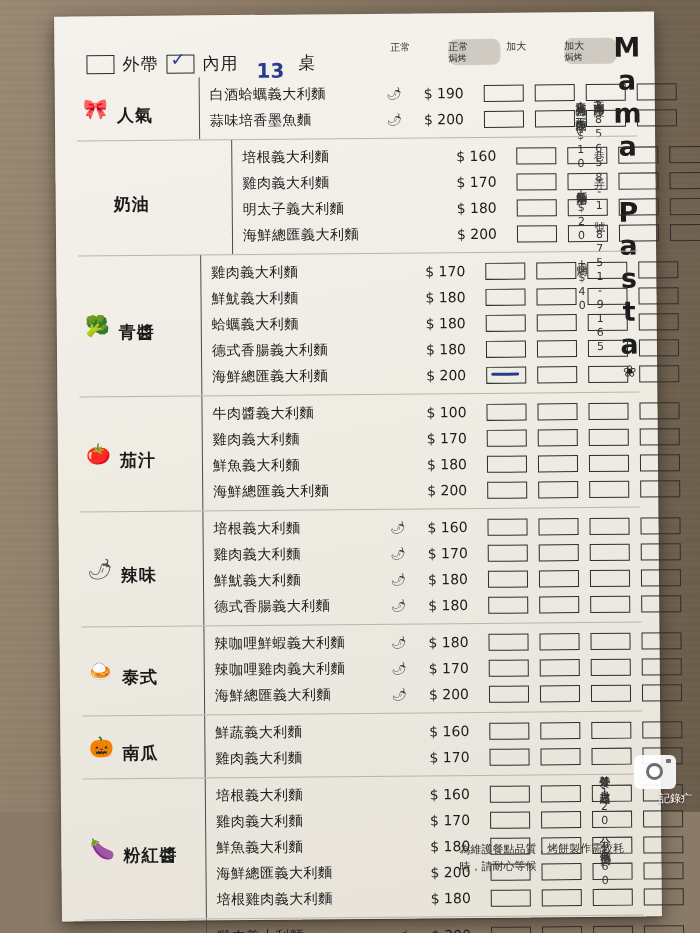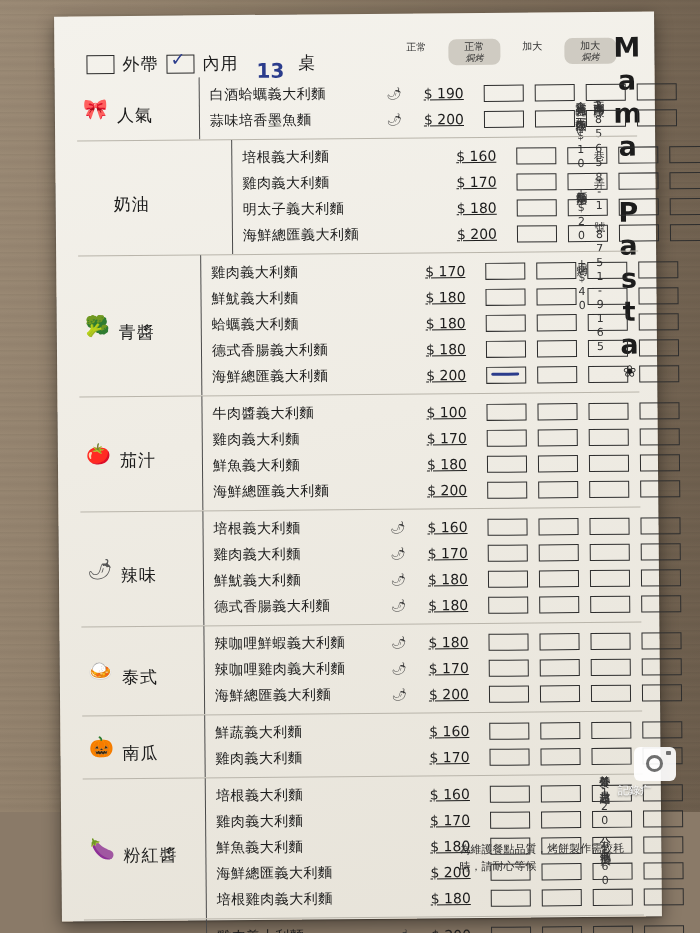--- a/index.html
+++ b/index.html
@@ -82,26 +82,26 @@
     position: absolute;
     left: 336px;
     top: 24px;
     width: 230px;
     height: 36px;
   }
   .col-head {
     position: absolute;
     top: 4px;
     width: 52px;
-    text-align: center;
+    text-align: left;
     font-size: 10px;
     line-height: 1.15;
     color: #333;
   }
-  .col-head .sub { font-size: 9px; display: block; font-style: italic; }
+  .col-head .sub { font-size: 9px; display: block; }
   .col-head.shaded {
     background: #cfcbc2;
     border-radius: 8px;
     padding: 2px 0;
     top: 2px;
   }
 
   
   .brand-strip {
     position: absolute;
@@ -160,21 +160,21 @@
     display: flex;
     align-items: center;
     justify-content: center;
     font-size: 20px;
     color: #555;
     line-height: 1;
   }
   .cat-name {
     font-size: 17px;
     letter-spacing: 1px;
-    font-weight: 400;
+    font-weight: 700;
     color: #1a1a1a;
     margin-top: 12px;
   }
   .cat.no-icon { padding-left: 36px; }
 
   .items {
     flex: 1;
     border-left: 1.5px solid #4a4a4a;
     padding: 5px 0 5px 0;
   }
@@ -196,21 +196,20 @@
     text-align: right;
     font-size: 12px;
     color: #3a3a3a;
   }
   .price {
     width: 62px;
     flex: 0 0 62px;
     text-align: right;
     padding-right: 6px;
     font-size: 14px;
-    text-decoration: underline;
   }
   .boxes {
     flex: 1;
     display: flex;
     align-items: center;
     gap: 11px;
     padding-left: 14px;
   }
   .obox {
     width: 38px;
@@ -238,23 +237,23 @@
     width: 170px;
     font-size: 11px;
     line-height: 1.6;
     color: #2b2b2b;
   }
 
   
   .watermark {
     position: absolute;
     right: 8px;
-    bottom: 14px;
+    bottom: 6px;
     width: 74px;
-    text-align: left;
+    text-align: right;
     color: #fff;
     font-size: 11px;
     text-shadow: 0 1px 2px rgba(0,0,0,0.6);
   }
   .cam {
     width: 42px;
     height: 34px;
     margin: 0 auto 2px;
     border-radius: 6px;
     background: rgba(255,255,255,0.92);

